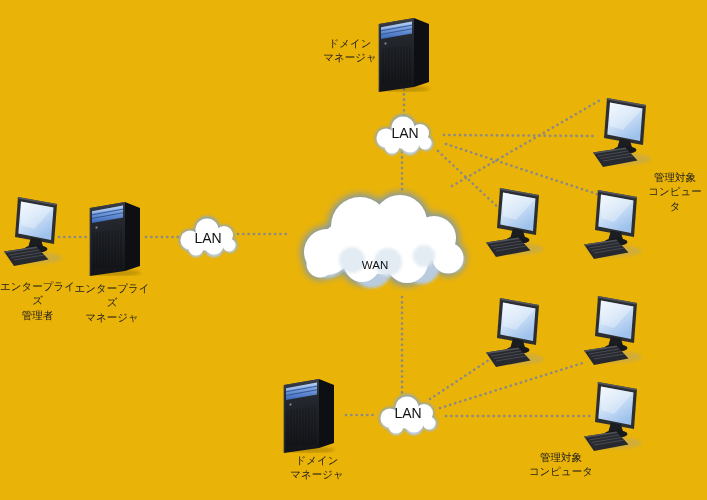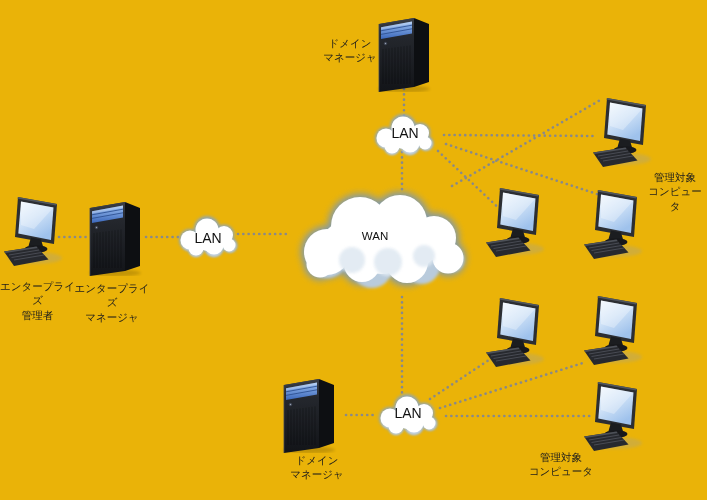--- a/index.html
+++ b/index.html
@@ -8,21 +8,21 @@
     font-family:"Liberation Sans","DejaVu Sans",sans-serif;
   }
   #wiresvg{position:absolute;left:0;top:0;width:707px;height:500px;}
   .node-label{
     position:absolute;font-size:10.5px;line-height:1.38;color:#1c1c1c;
     text-align:center;white-space:pre-line;
   }
   .cloud-label{
     position:absolute;font-size:14px;color:#111;text-align:center;
   }
-  .wan-label{font-size:11.5px;}
+  .wan-label{font-size:11.5px;margin-top:29px;}
 </style>
 </head>
 <body>
 
 <div id="stage">
 
   <svg id="wiresvg" xmlns="http://www.w3.org/2000/svg" viewBox="0 0 707 500">
     <defs>
       <linearGradient id="gradScreen" x1="0" y1="0" x2="0.55" y2="1">
         <stop offset="0" stop-color="#f2f8fe"></stop>

